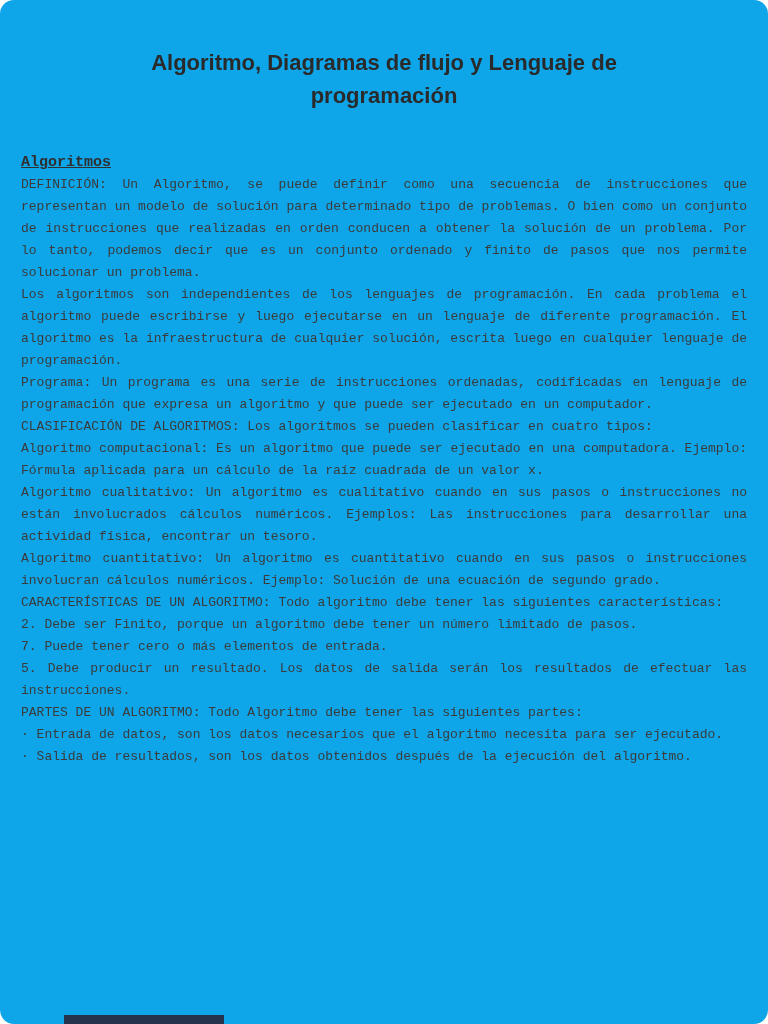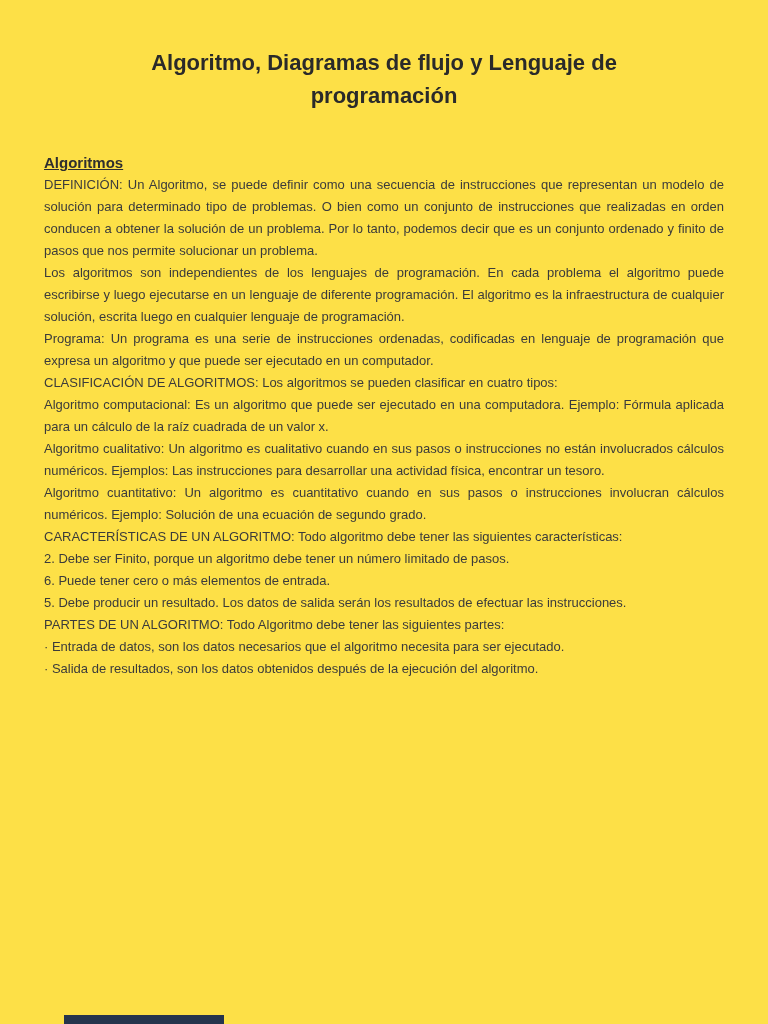--- a/index.html
+++ b/index.html
@@ -9,33 +9,35 @@
     height: 1024px;
     background: #ffffff;
     font-family: "Liberation Sans", sans-serif;
     color: #3b3b3b;
     position: relative;
     overflow: hidden;
   }
   .page {
     position: absolute;
     inset: 0;
-    background: #fde047;
+    background: #0ea5e9;
+    border-radius: 14px;
   }
   .doc-title {
     margin: 46px auto 0 auto;
     max-width: 580px;
     text-align: center;
     font-size: 22px;
     font-weight: 700;
     line-height: 33px;
     color: #2a2a2a;
   }
   .content {
-    margin: 0 44px;
+    margin: 0 21px;
+    font-family: Liberation Mono, monospace;
   }
   .section-heading {
     margin-top: 40px;
     font-size: 15px;
     font-weight: 700;
     text-decoration: underline;
     color: #2f2f2f;
     line-height: 22px;
   }
   .para {
@@ -71,21 +73,21 @@
 
     <p class="para">DEFINICIÓN: Un Algoritmo, se puede definir como una secuencia de instrucciones que representan un modelo de solución para determinado tipo de problemas. O bien como un conjunto de instrucciones que realizadas en orden conducen a obtener la solución de un problema. Por lo tanto, podemos decir que es un conjunto ordenado y finito de pasos que nos permite solucionar un problema.</p>
     <p class="para">Los algoritmos son independientes de los lenguajes de programación. En cada problema el algoritmo puede escribirse y luego ejecutarse en un lenguaje de diferente programación. El algoritmo es la infraestructura de cualquier solución, escrita luego en cualquier lenguaje de programación.</p>
     <p class="para">Programa: Un programa es una serie de instrucciones ordenadas, codificadas en lenguaje de programación que expresa un algoritmo y que puede ser ejecutado en un computador.</p>
     <p class="para">CLASIFICACIÓN DE ALGORITMOS: Los algoritmos se pueden clasificar en cuatro tipos:</p>
     <p class="para">Algoritmo computacional: Es un algoritmo que puede ser ejecutado en una computadora. Ejemplo: Fórmula aplicada para un cálculo de la raíz cuadrada de un valor x.</p>
     <p class="para">Algoritmo cualitativo: Un algoritmo es cualitativo cuando en sus pasos o instrucciones no están involucrados cálculos numéricos. Ejemplos: Las instrucciones para desarrollar una actividad física, encontrar un tesoro.</p>
     <p class="para">Algoritmo cuantitativo: Un algoritmo es cuantitativo cuando en sus pasos o instrucciones involucran cálculos numéricos. Ejemplo: Solución de una ecuación de segundo grado.</p>
     <p class="para">CARACTERÍSTICAS DE UN ALGORITMO: Todo algoritmo debe tener las siguientes características:</p>
     <p class="para">2. Debe ser Finito, porque un algoritmo debe tener un número limitado de pasos.</p>
-    <p class="para">6. Puede tener cero o más elementos de entrada.</p>
+    <p class="para">7. Puede tener cero o más elementos de entrada.</p>
     <p class="para">5. Debe producir un resultado. Los datos de salida serán los resultados de efectuar las instrucciones.</p>
     <p class="para">PARTES DE UN ALGORITMO: Todo Algoritmo debe tener las siguientes partes:</p>
     <p class="para">· Entrada de datos, son los datos necesarios que el algoritmo necesita para ser ejecutado.</p>
     <p class="para">· Salida de resultados, son los datos obtenidos después de la ejecución del algoritmo.</p>
 
     <div class="spacer"></div>
 
 
   </div>
 

